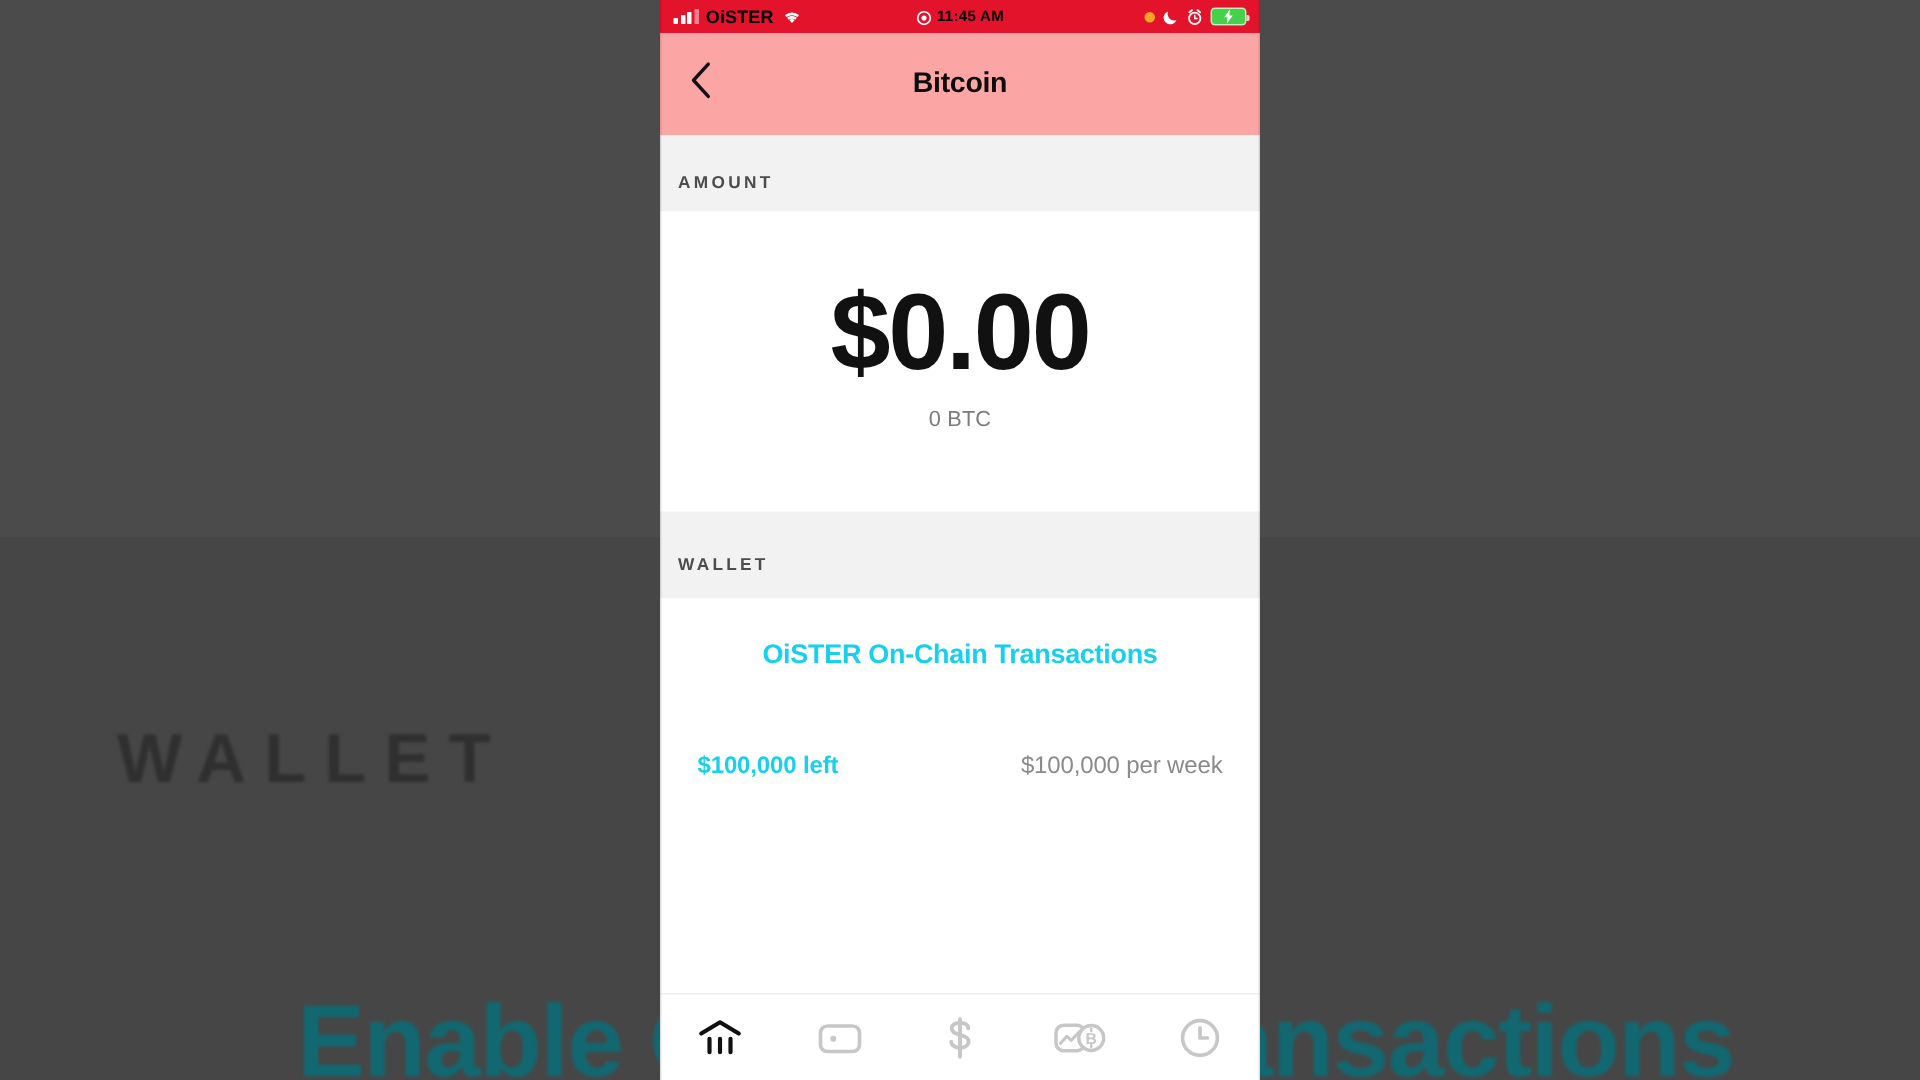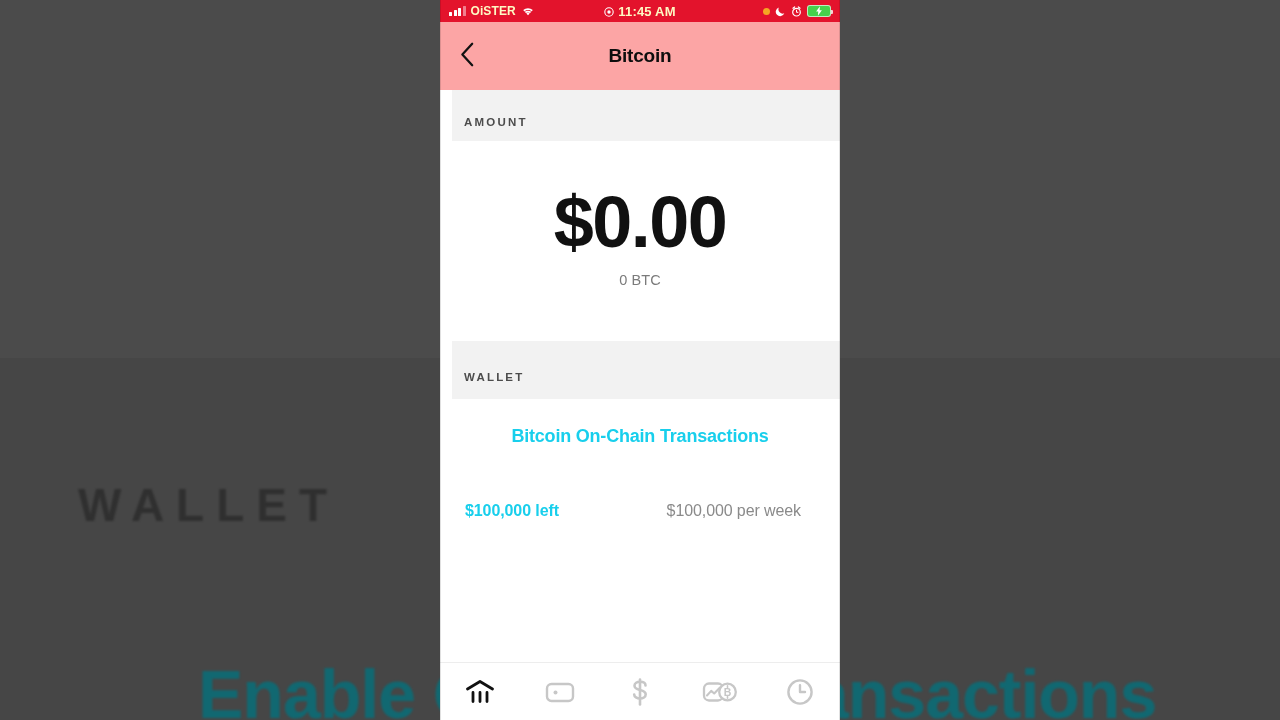--- a/index.html
+++ b/index.html
@@ -48,21 +48,21 @@
     width:400px; height:720px;
     background:#ffffff;
     overflow:hidden;
     display:flex; flex-direction:column;
   }
 
   
   .statusbar {
     height:22px; flex:0 0 22px;
     background:#e3132c;
-    color:#fef9c3;
+    color:#000000;
     display:flex; align-items:center;
     padding:0 9px;
     font-size:12px; font-weight:bold;
     position:relative;
     text-align:center;
   }
   .sb-left { display:flex; align-items:center; gap:5px; }
   .sb-bars { display:flex; align-items:flex-end; gap:1.5px; height:10px; }
   .sb-bars i { width:3px; background:#fff; border-radius:.5px; display:block; }
   .sb-bars i:nth-child(1){ height:4px; }
@@ -71,21 +71,21 @@
   .sb-bars i:nth-child(4){ height:10px; background:#f0808f; }
   .sb-carrier { font-size:12px; letter-spacing:.1px; font-weight:bold; }
   .sb-wifi { display:inline-block; width:14px; height:11px; }
 
   .sb-center {
     position:absolute; left:0; right:0; top:0; bottom:0;
     display:flex; align-items:center; justify-content:center;
     gap:4px; pointer-events:none;
   }
   .sb-loc { width:10px; height:10px; }
-  .sb-time { font-size:13px; font-weight:bold; letter-spacing:.2px; }
+  .sb-time { font-size:10px; font-weight:bold; letter-spacing:.2px; }
 
   .sb-right {
     margin-left:auto; display:flex; align-items:center; gap:5px;
     position:relative; z-index:2;
   }
   .sb-dot { width:7px; height:7px; border-radius:50%; background:#f5a623; display:block; }
   .sb-moon, .sb-alarm { width:11px; height:11px; display:block; }
   .sb-batt {
     width:24px; height:11.5px; border-radius:3px;
     background:#46d14b; position:relative;
@@ -120,21 +120,20 @@
 
   
   .scroll { flex:1 1 auto; overflow:hidden; background:#fff; }
 
   .section-head {
     background:#f2f2f2;
     padding:26px 12px 13px;
     font-size:11.5px; font-weight:bold;
     letter-spacing:2.2px;
     color:#4c4c4c;
-    margin-left:12px;
   }
   .section-head.tall { padding-top:30px; padding-bottom:16px; }
 
   .amount-block {
     background:#fff;
     height:200px;
     display:flex; flex-direction:column;
     align-items:center; justify-content:flex-start;
     padding-top:45px;
   }
@@ -169,21 +168,20 @@
   .limit-meta {
     margin-top:7px;
     display:flex; align-items:baseline; justify-content:space-between;
   }
   .limit-left {
     font-size:16px; font-weight:bold; color:#18cfec;
     letter-spacing:-.1px;
   }
   .limit-right {
     font-size:16px; color:#8a8a8a; letter-spacing:-.1px;
-    margin-right:14px;
   }
 
   
   .tabbar {
     flex:0 0 58px; height:58px;
     background:#fff;
     border-top:1px solid #ededed;
     display:flex; align-items:center;
   }
   .tab {
@@ -281,21 +279,21 @@
       <div class="section-head">AMOUNT</div>
 
       <div class="amount-block">
         <div class="amount-main">$0.00</div>
         <div class="amount-sub">0 BTC</div>
       </div>
 
       <div class="section-head tall">WALLET</div>
 
       <div class="wallet-block">
-        <span class="wallet-link">Bitcoin On-Chain Transactions</span>
+        <span class="wallet-link">OiSTER On-Chain Transactions</span>
       </div>
 
 
       <div class="limit-row">
         <div class="limit-meta">
           <span class="limit-left">$100,000 left</span>
           <span class="limit-right">$100,000 per week</span>
         </div>
       </div>
 

